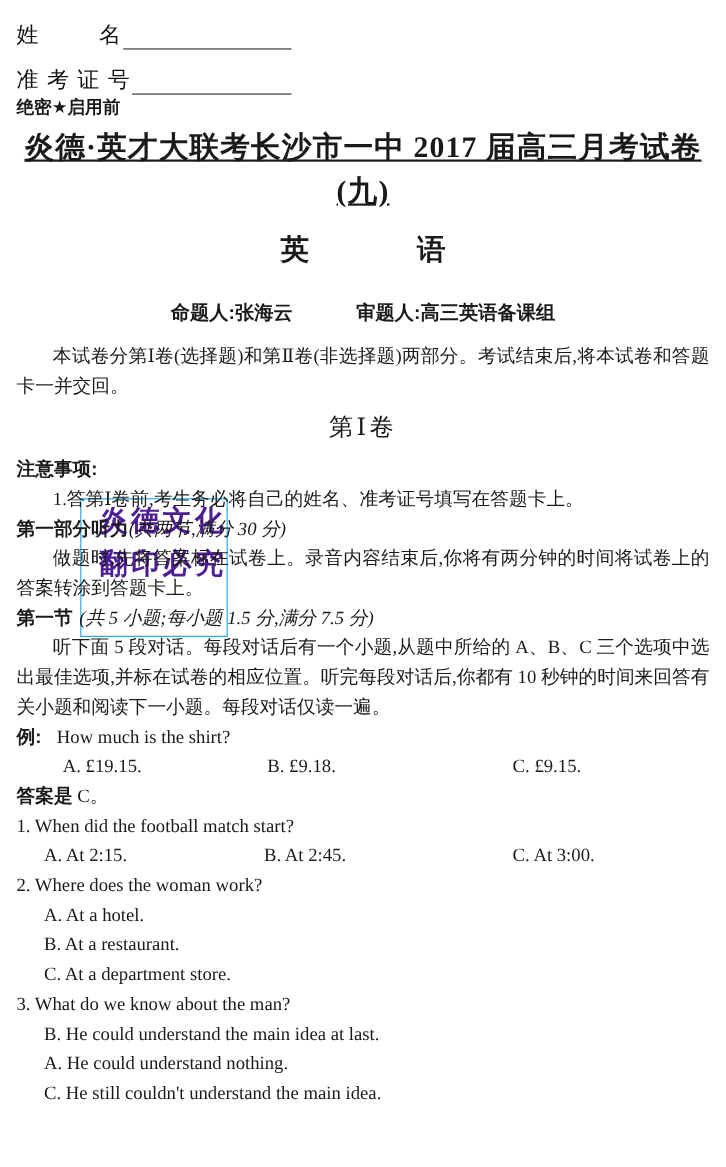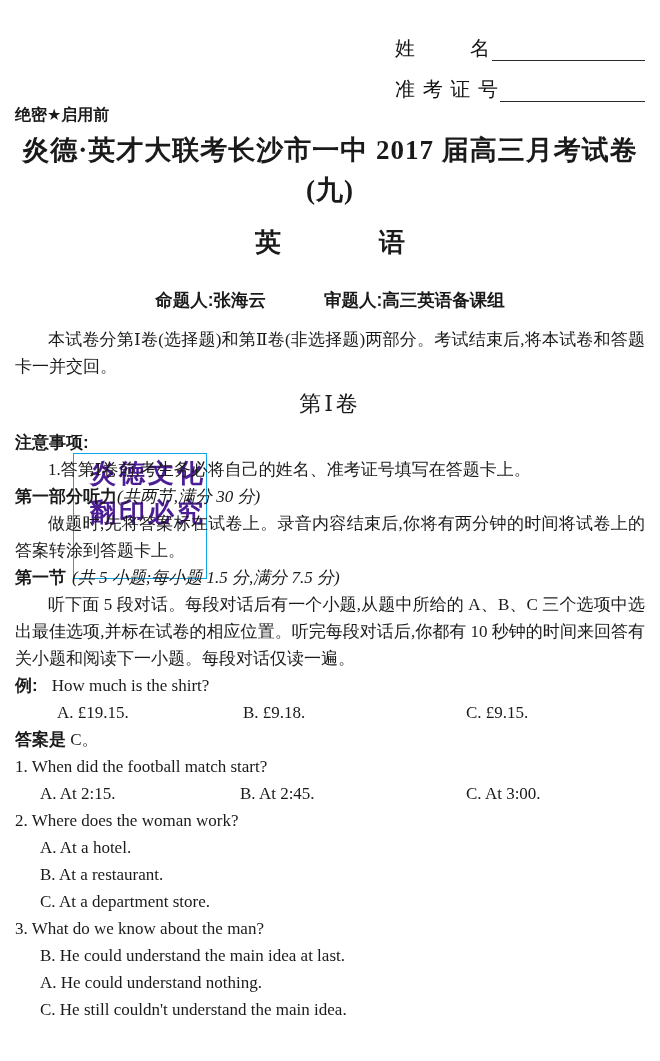--- a/index.html
+++ b/index.html
@@ -26,37 +26,38 @@
     width: 132px; height: 124px;
     border: 1px solid #0ea5e9;
     color: #4c1d95;
     font-size: 26px; line-height: 39px;
     text-align: right; letter-spacing: 3px;
     font-weight: bold;
     overflow: hidden;
   }
 
   
-  .hdr-fields { width: 250px; margin-left: 380px; padding-top: 20px; }
+  .hdr-fields { width: 250px; padding-top: 4px; }
   .field-row { display: flex; align-items: flex-end; height: 41px; }
   .f-label { font-size: 20px; color: #111; line-height: 26px; }
   .spread-name { display: inline-block; width: 95px; text-align: justify; text-align-last: justify; }
   .spread-adm  { display: inline-block; width: 103px; text-align: justify; text-align-last: justify; }
   .f-line { flex: 1; border-bottom: 1.5px solid #2b2b2b; height: 26px; margin-left: 2px; }
 
   .hei { font-family: "Liberation Sans", "DejaVu Sans", sans-serif; font-weight: bold; }
   .kai { font-style: italic; }
 
   .secrecy { margin-top: 2px; font-size: 16px; line-height: 22px; }
 
   .exam-title {
     margin: 4px 0 0; text-align: center;
     font-family: "Liberation Serif", "DejaVu Serif", serif;
     font-size: 27px; font-weight: bold; line-height: 40px;
     letter-spacing: 1px;
+    text-decoration: underline;
   }
 
   .subject-row { text-align: center; margin-top: 8px; line-height: 48px; }
   .spread-subject {
     display: inline-block; width: 150px;
     font-family: "Liberation Sans", "DejaVu Sans", sans-serif;
     font-weight: bold; font-size: 26px;
     text-align: justify; text-align-last: justify;
   }
 

